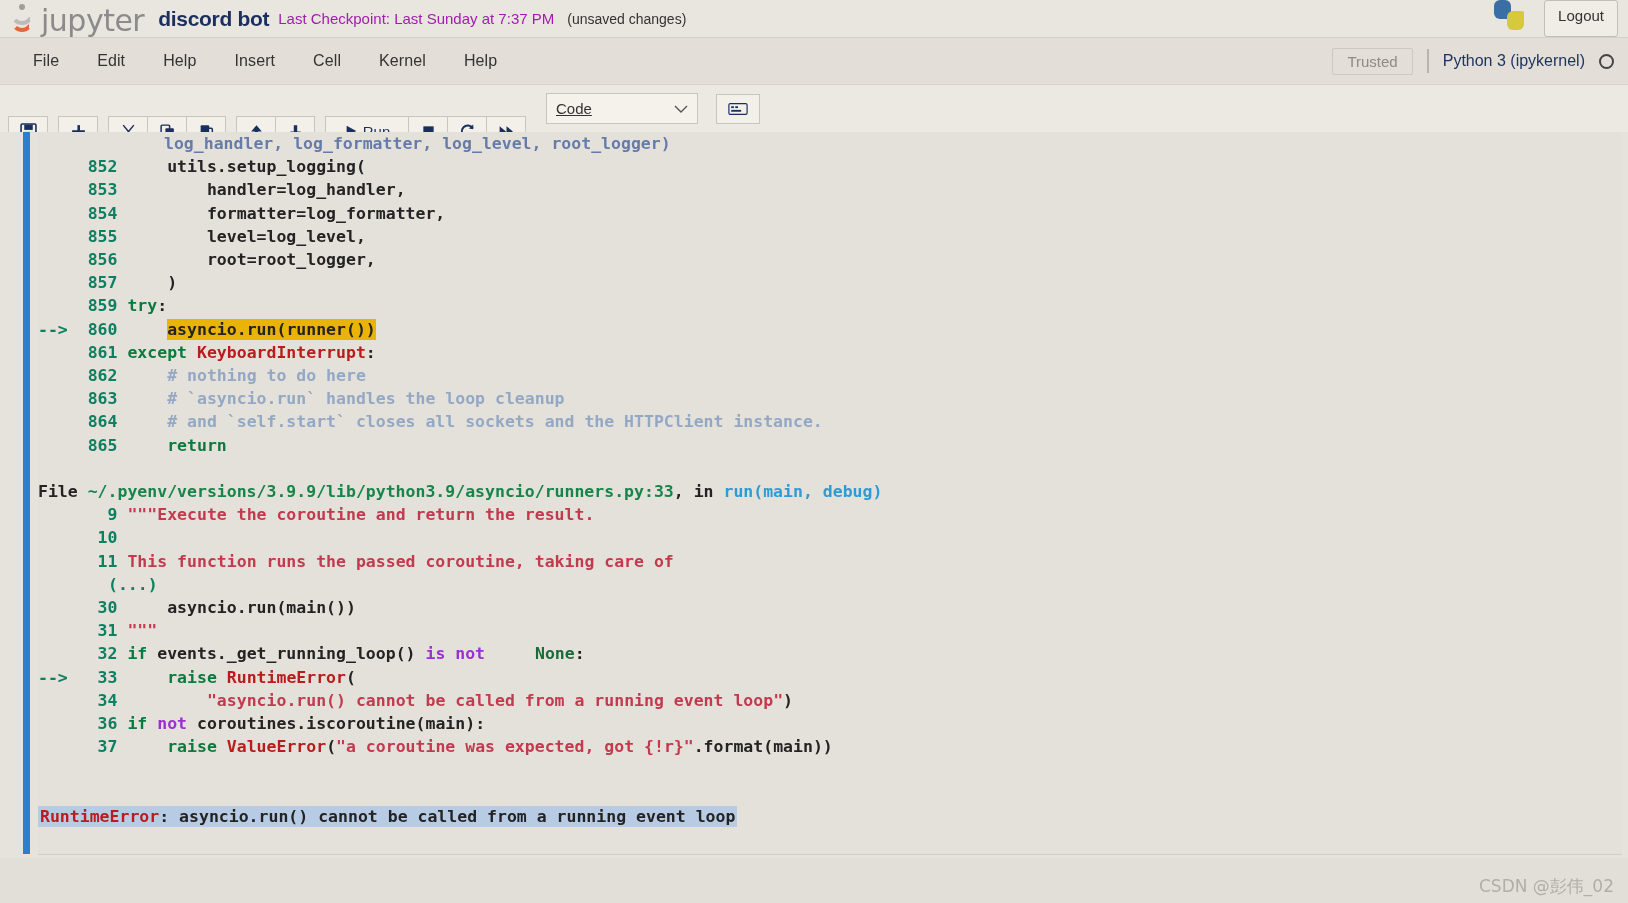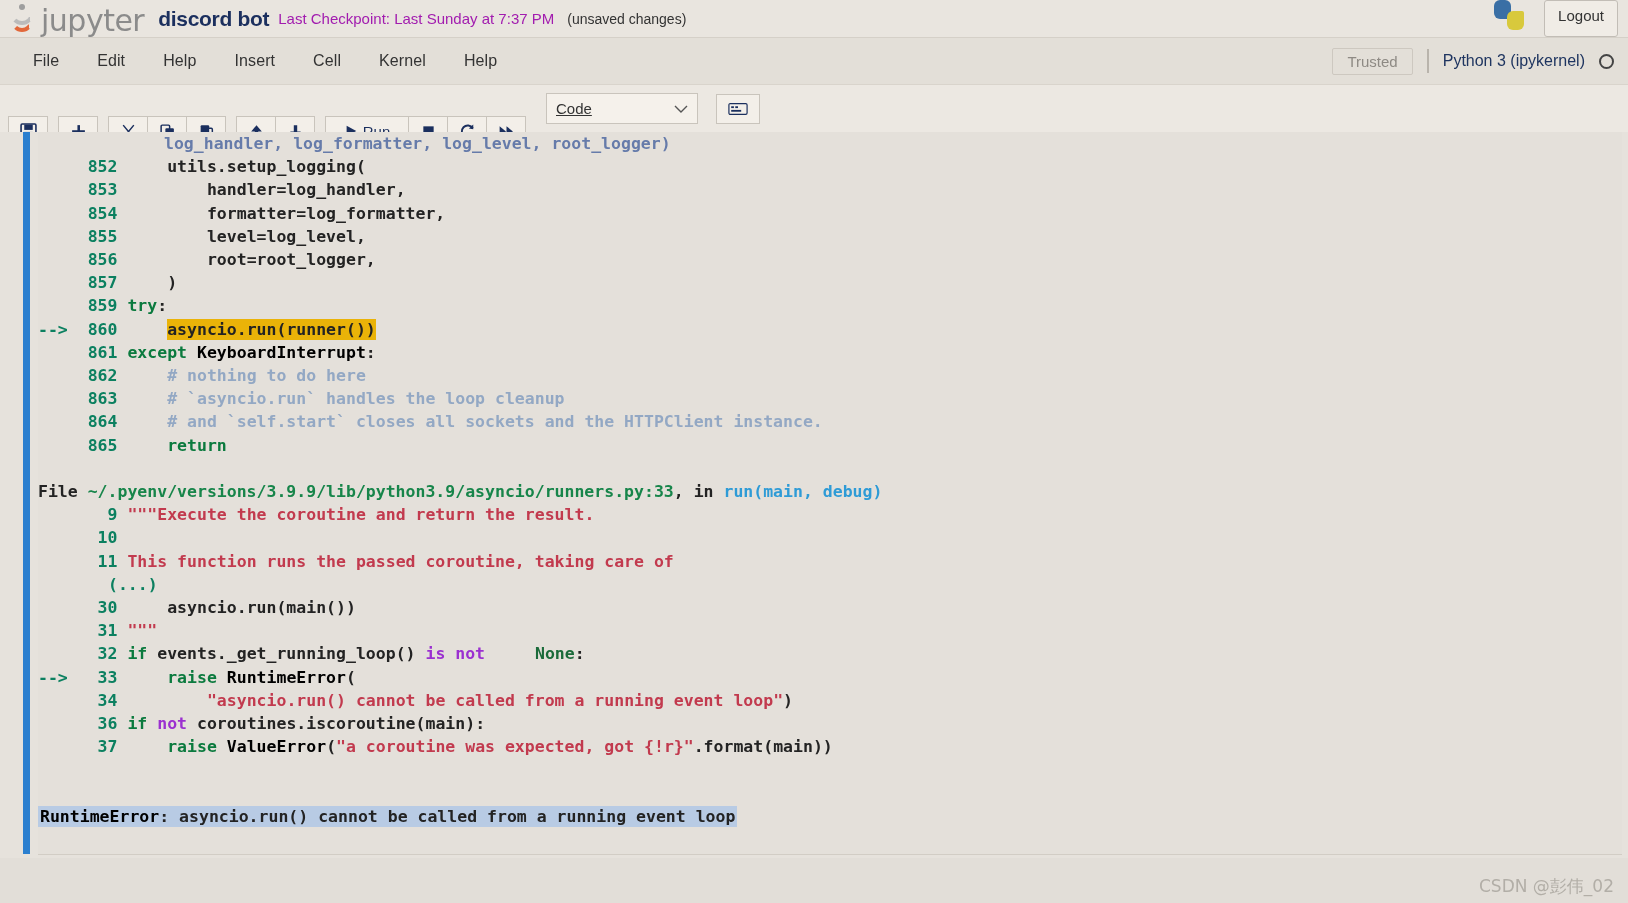--- a/index.html
+++ b/index.html
@@ -126,21 +126,21 @@
   }
   .code {
     font-family: "DejaVu Sans Mono", "Liberation Mono", monospace;
     font-size: 16.5px; line-height: 23.2px; white-space: pre;
     font-weight: bold; color: #232323;
     padding-left: 126px; padding-top: 0px;
   }
   .ln { color: #0c8060; }
   .arrow { color: #0c8060; }
   .kw { color: #0b7a3e; }
-  .exc { color: #000000; }
+  .exc { color: #b91c1c; }
   .cmt { color: #93a8c4; font-weight: bold; }
   .str { color: #c23a4e; }
   .path { color: #17854a; }
   .fn { color: #2e9bd6; }
   .op { color: #9b30d0; }
   .none { color: #1b6b3a; margin-left: 40px; }
   .plain { color: #232323; }
   .hl-line { background: #eab308; padding: 1px 0; }
   .err-line { background: #b8cbe4; padding: 1px 2px; }
   .fade-top { color: #3c5a9a; opacity: 0.75; }

